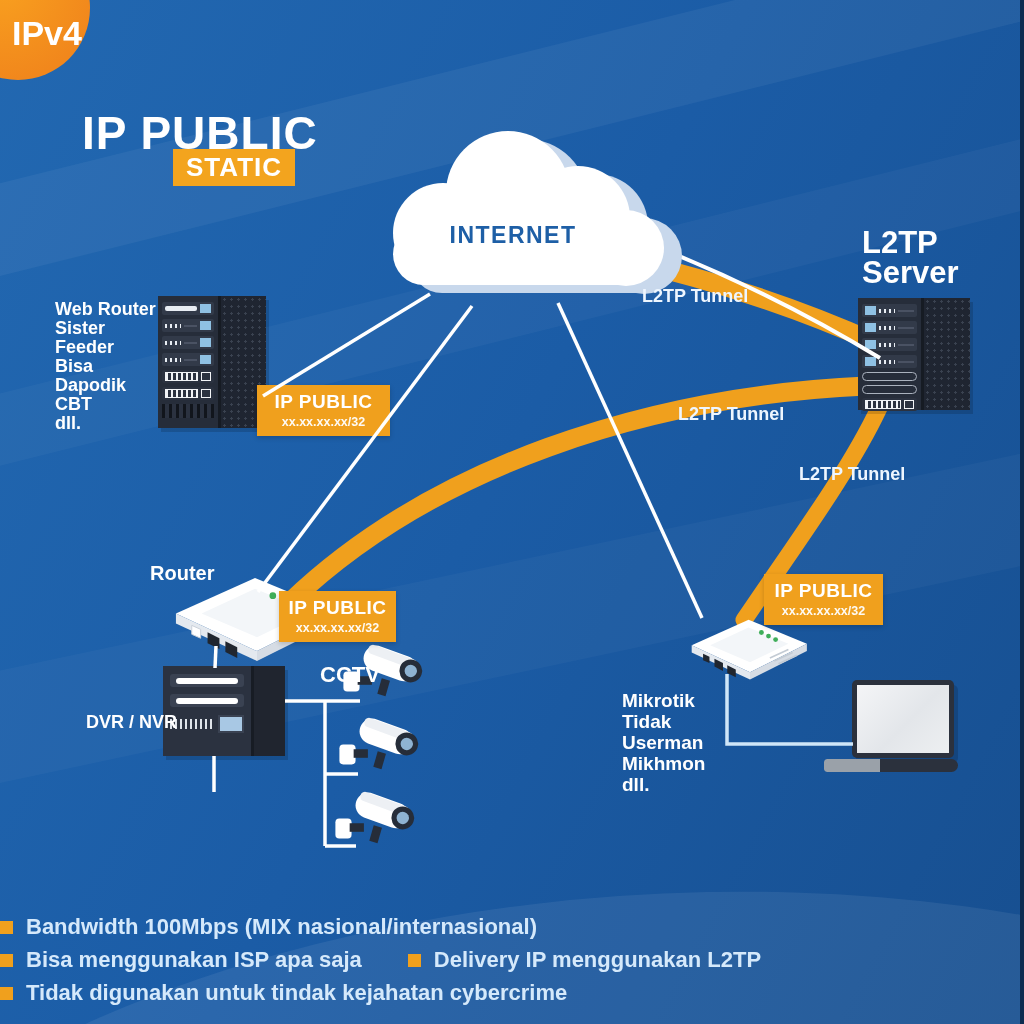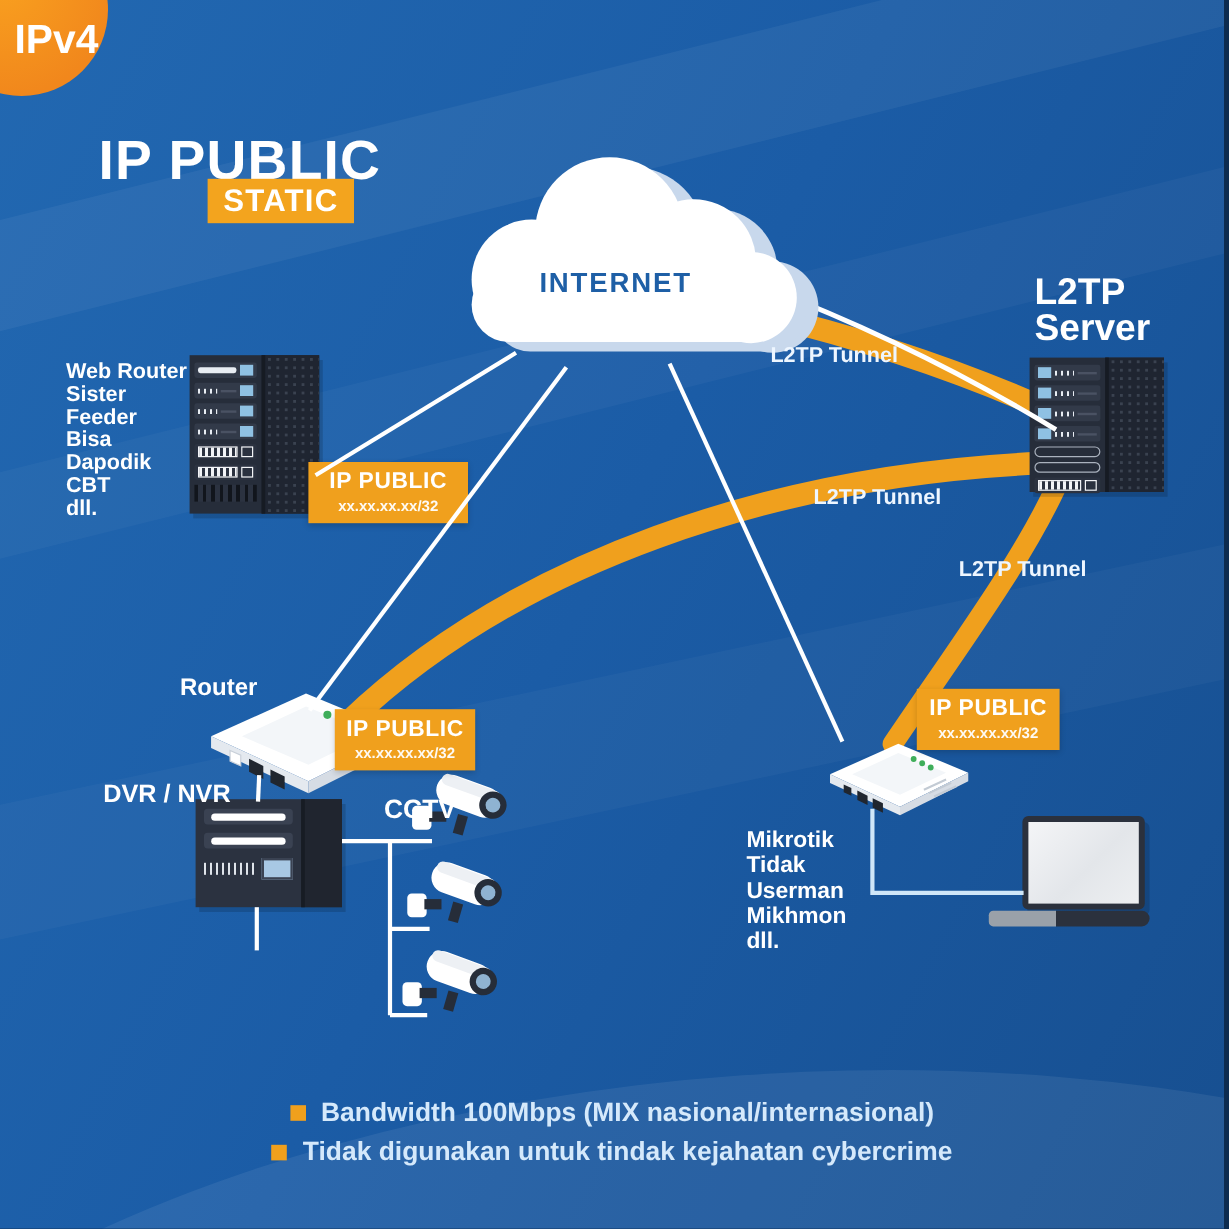--- a/index.html
+++ b/index.html
@@ -34,21 +34,21 @@
   .cloud-label { position:absolute; left:0; top:104px; width:290px; text-align:center;
     color:#1e5fa6; font-size:23px; font-weight:800; letter-spacing:1.5px; }
 
   
   .lbl { position:absolute; color:#fff; font-weight:800; z-index:6; }
   .l2tp-head { left:862px; top:228px; font-size:31px; line-height:30px; }
   .list { line-height:19px; font-size:18px; }
   .web-list { left:55px; top:300px; }
   .mik-list { left:622px; top:664px; font-size:19px; line-height:21px;margin-top:26px; }
   .router-lbl { left:150px; top:562px; font-size:20px; }
-  .dvr-lbl { left:86px; top:650px; font-size:21px; }
+  .dvr-lbl { left:86px; top:712px; font-size:18px; }
   .cctv-lbl { left:320px; top:662px; font-size:22px; }
   .tunnel-lbl { position:absolute; color:#eef6ff; font-size:18px; font-weight:600; z-index:6; }
   .t1 { left:642px; top:286px; } .t2 { left:678px; top:404px; } .t3 { left:799px; top:464px; }
 
   
   .ip-box { position:absolute; background:#f0a01d; color:#fff; text-align:center; z-index:3;
     padding:6px 4px 7px; box-shadow:0 2px 5px rgba(0,0,0,0.18); }
   .ip-box .t { font-size:19px; font-weight:800; letter-spacing:0.5px; }
   .ip-box .v { font-size:12.5px; font-weight:600; opacity:0.95; margin-top:2px; }
   .ip1 { left:257px; top:385px; width:133px; }
@@ -91,21 +91,21 @@
 
   
   .laptop { position:absolute; left:852px; top:680px; z-index:3; }
   .laptop .screen { width:102px; height:78px; background:#2b313d; border-radius:5px; padding:5px; box-shadow:4px 5px 0 rgba(0,0,0,0.15); }
   .laptop .glass { width:100%; height:100%; background:linear-gradient(135deg,#f4f5f7 0%,#e3e6ea 55%,#edeff1 100%); }
   .laptop .base { width:134px; height:13px; margin-left:-28px; margin-top:1px; border-radius:4px 7px 7px 4px;
     background:linear-gradient(90deg,#9aa1a9 0 42%,#2b313d 42%); }
 
   
   .footer { position:absolute; left:0; right:0; top:914px; z-index:6; }
-  .brow-line { display:flex; justify-content:center; align-items:flex-start; height:33px; gap:46px; }
+  .brow-line { display:flex; justify-content:flex-start; align-items:flex-start; height:33px; gap:46px; }
   .bullet-item { display:flex; align-items:center; gap:13px; color:#d5e9fb; font-size:22px; font-weight:700; }
   .bullet-sq { width:13px; height:13px; background:#f0a01d; flex:none; }
 
   .dev { position:absolute; z-index:3; }
 </style>
 </head>
 <body>
 
 <div class="canvas">
 
@@ -355,18 +355,28 @@
   <div class="footer">
     <div class="brow-line">
       <div class="bullet-item">
         <span class="bullet-sq"></span>
         <span>Bandwidth 100Mbps (MIX nasional/internasional)</span>
       </div>
     </div>
     <div class="brow-line">
       <div class="bullet-item">
         <span class="bullet-sq"></span>
+        <span>Bisa menggunakan ISP apa saja</span>
+      </div>
+      <div class="bullet-item">
+        <span class="bullet-sq"></span>
+        <span>Delivery IP menggunakan L2TP</span>
+      </div>
+    </div>
+    <div class="brow-line">
+      <div class="bullet-item">
+        <span class="bullet-sq"></span>
         <span>Tidak digunakan untuk tindak kejahatan cybercrime</span>
       </div>
     </div>
   </div>
 
 </div>
 
 </body></html>

